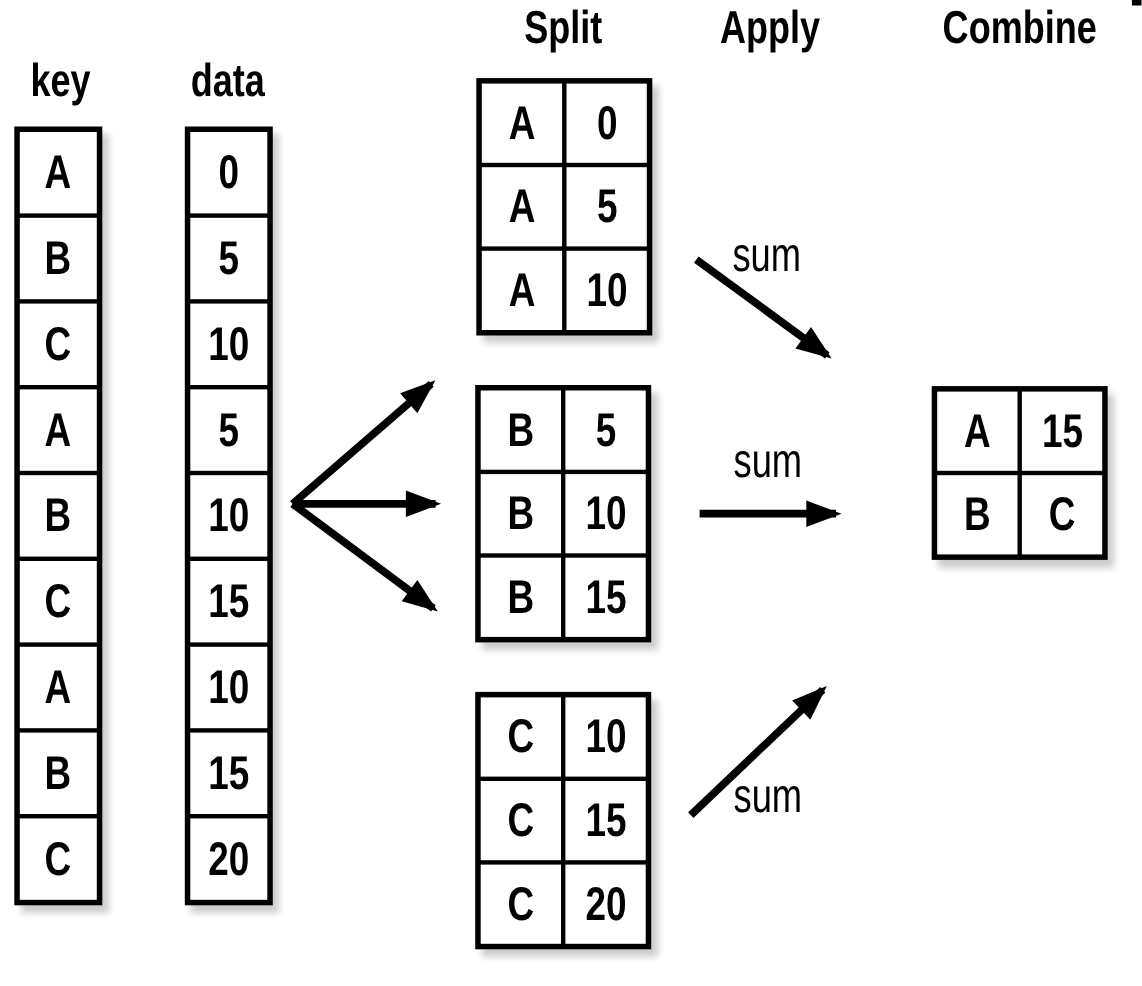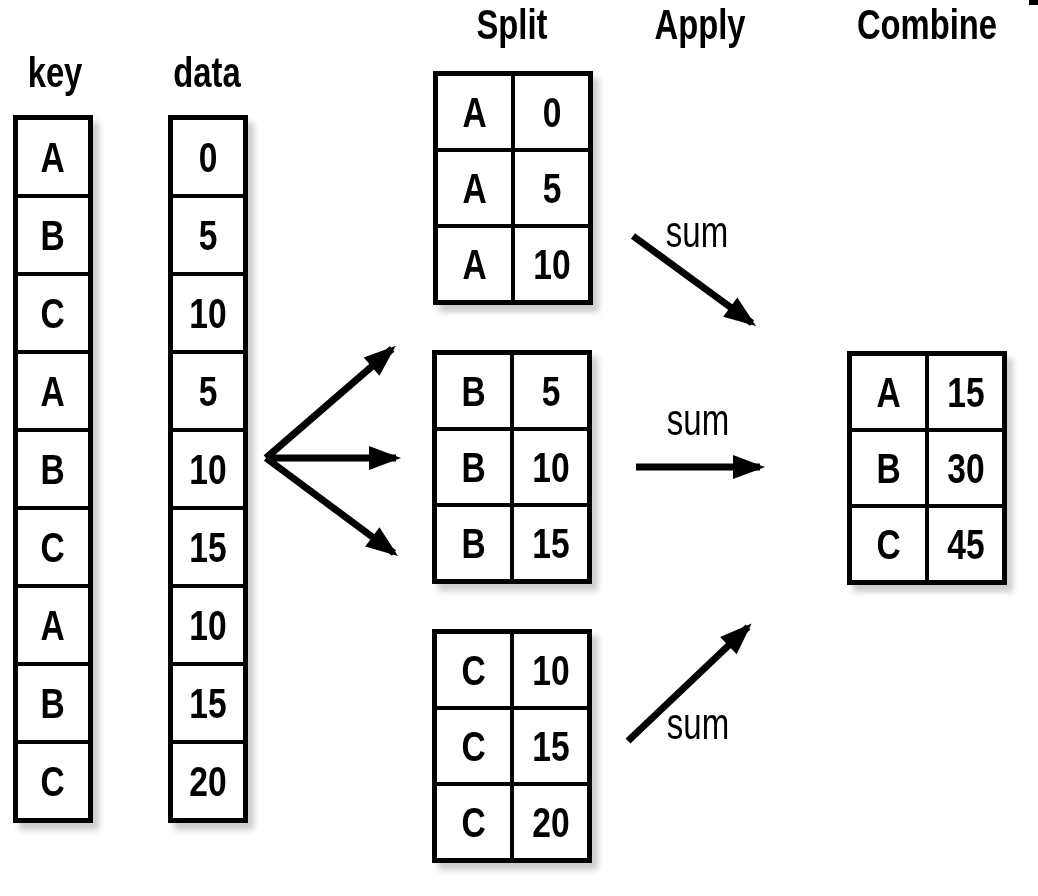--- a/index.html
+++ b/index.html
@@ -168,27 +168,21 @@
     <div class="cell">
         <span class="txt">A</span>
       </div>
     <div class="cell">
         <span class="txt">15</span>
       </div>
     <div class="cell">
         <span class="txt">B</span>
       </div>
     <div class="cell">
-        <span class="txt">30</span>
-      </div>
-    <div class="cell">
-        <span class="txt">C</span>
-      </div>
-    <div class="cell">
-        <span class="txt">45</span>
+        <span class="txt">C</span>
       </div>
   </div>
 
   <svg class="arrows" width="1038" height="896" viewBox="0 0 1038 896">
     <defs>
       <marker id="head" markerUnits="userSpaceOnUse" markerWidth="34" markerHeight="26" refX="28" refY="13" orient="auto">
         <polygon points="1,1 33,13 1,25" fill="#000"></polygon>
       </marker>
     </defs>
     <line x1="266" y1="458" x2="392" y2="349" stroke="#000" stroke-width="7" marker-end="url(#head)"></line>

